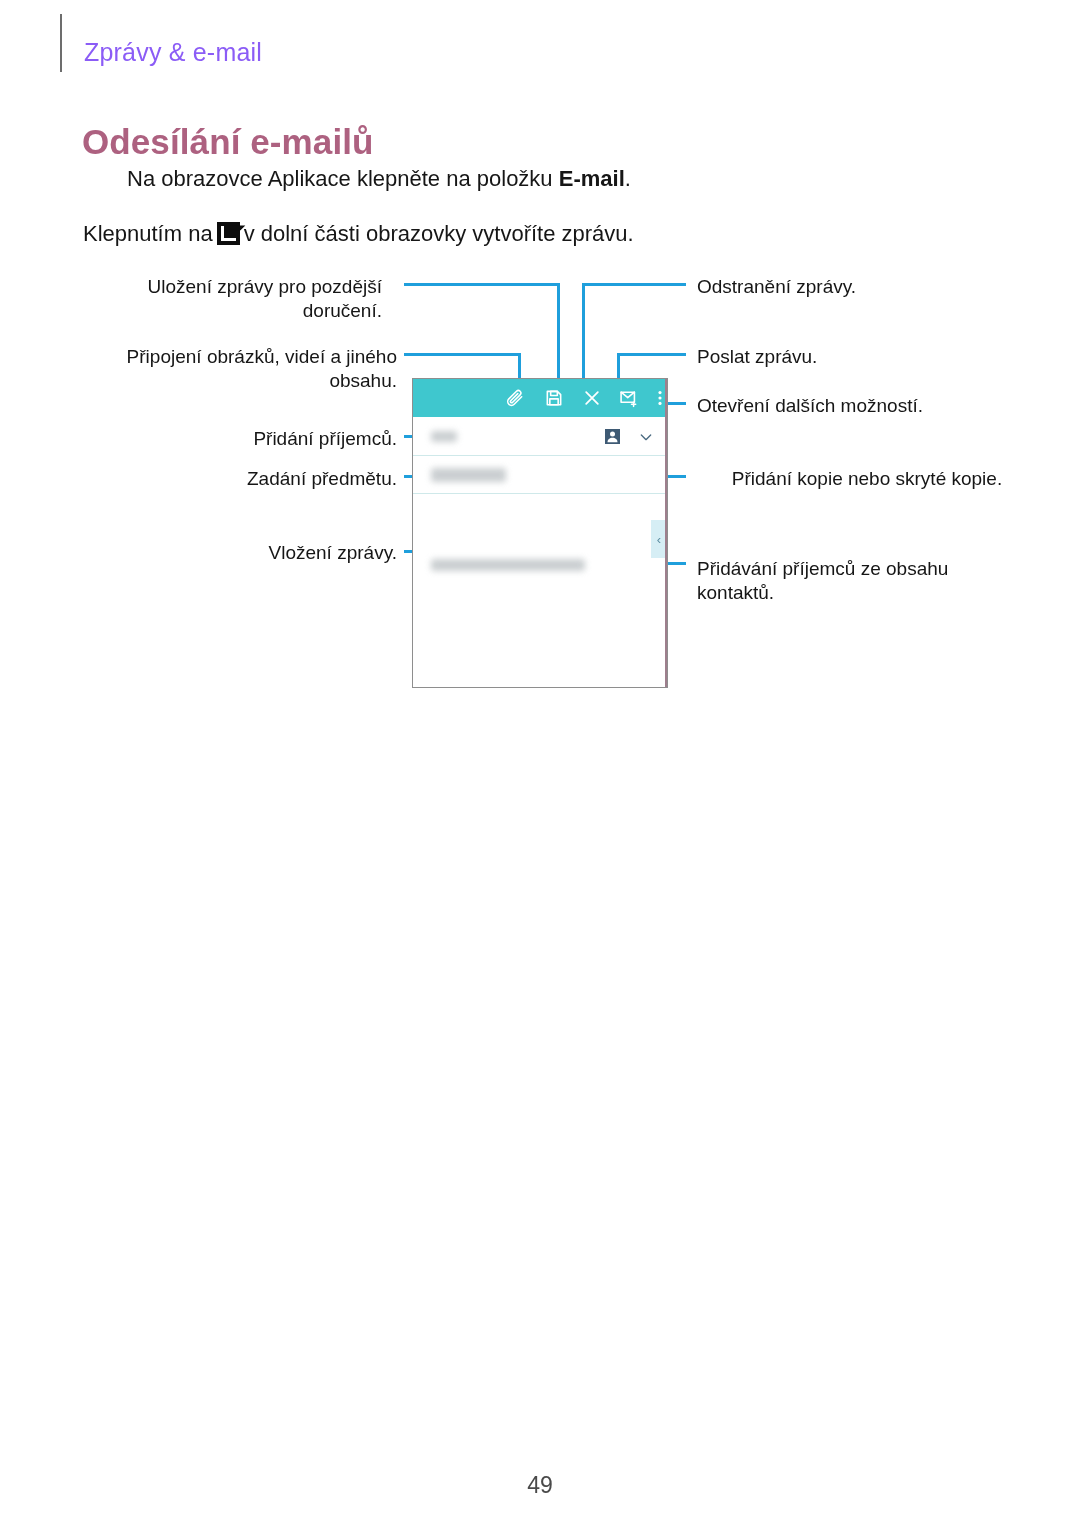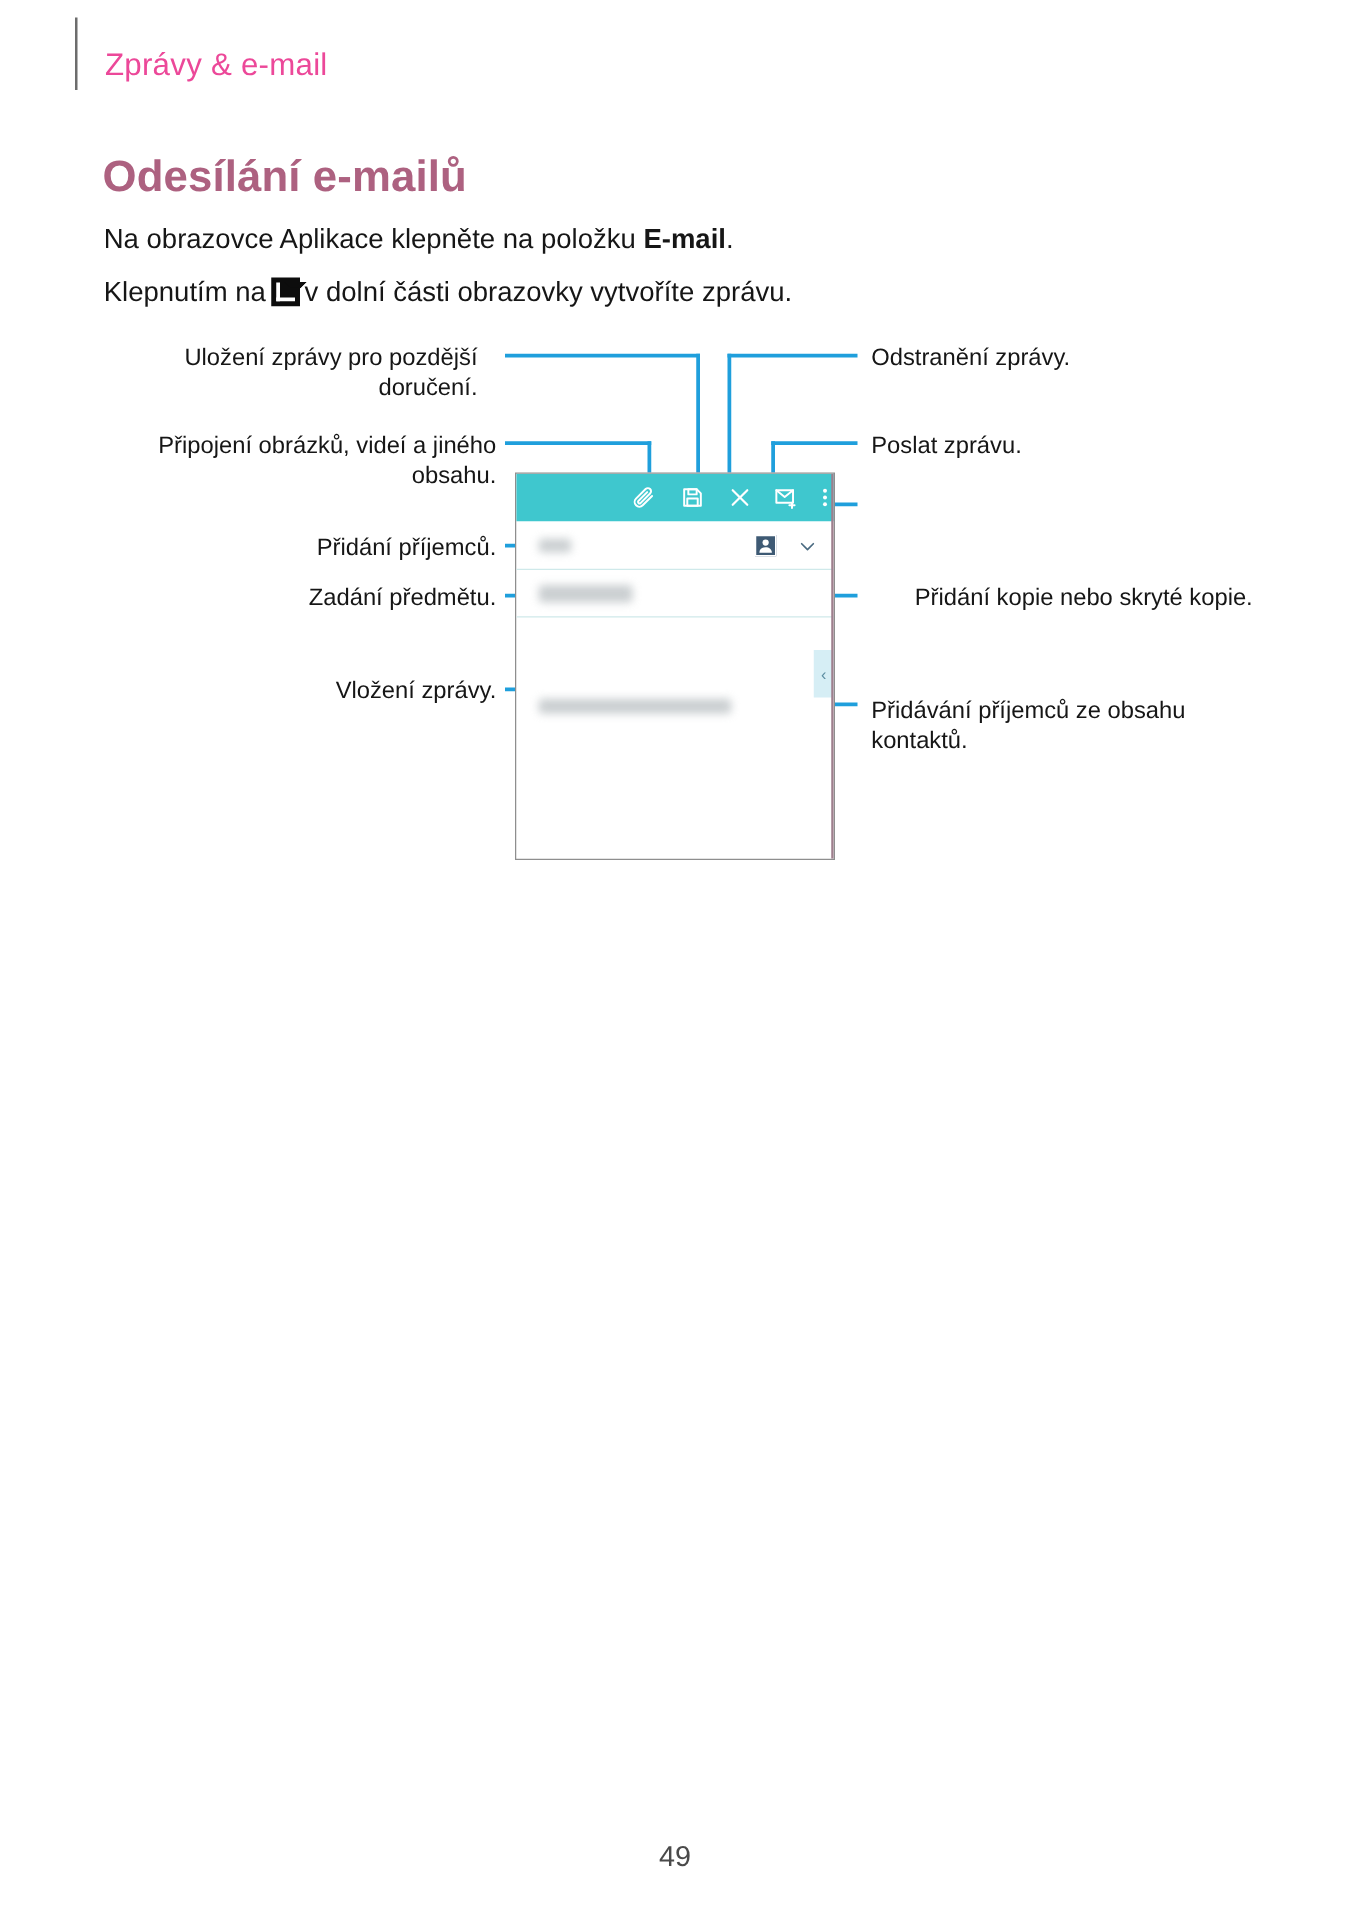--- a/index.html
+++ b/index.html
@@ -24,21 +24,21 @@
     width: 2px;
     height: 58px;
     background: #6d6d6d;
   }
   #header-title {
     position: absolute;
     left: 84px;
     top: 38px;
     font-size: 25px;
     letter-spacing: 0.2px;
-    color: #ec4899;
+    color: #8b5cf6;
     white-space: nowrap;
   }
 
   
   #page-title {
     position: absolute;
     left: 82px;
     top: 122px;
     font-size: 35px;
     font-weight: bold;
@@ -49,21 +49,21 @@
 
   
   .intro-line {
     position: absolute;
     left: 83px;
     font-size: 22px;
     color: #161616;
     white-space: nowrap;
     line-height: 1;
   }
-  #intro-line-1 { top: 180px; }
+  #intro-line-1 { top: 168px; margin-left: 44px; }
   #intro-line-2 { top: 222px; text-align: center; }
   .intro-line b { font-weight: bold; }
 
   .compose-glyph {
     display: inline-block;
     width: 23px;
     height: 23px;
     background: #0d0d0d;
     position: relative;
     vertical-align: -4px;
@@ -243,20 +243,21 @@
 <div id="figure">
 
   <div class="callout-label left" style="left:120px; top:15px; width:262px;">Uložení zprávy pro pozdější doručení.</div>
   <div class="callout-label left" style="left:100px; top:85px; width:297px;">Připojení obrázků, videí a jiného obsahu.</div>
   <div class="callout-label left" style="left:190px; top:167px; width:207px;text-align:right;">Přidání příjemců.</div>
   <div class="callout-label left" style="left:190px; top:207px; width:207px;">Zadání předmětu.</div>
   <div class="callout-label left" style="left:190px; top:281px; width:207px;">Vložení zprávy.</div>
 
   <div class="callout-label right" style="left:697px; top:85px; width:330px;">Poslat zprávu.</div>
   <div class="callout-label right" style="left:697px; top:15px; width:330px;">Odstranění zprávy.</div>
+  <div class="callout-label right" style="left:697px; top:134px; width:330px;">Otevření dalších možností.</div>
   <div class="callout-label right" style="left:697px; top:207px; width:340px;text-align:center;">Přidání kopie nebo skryté kopie.</div>
   <div class="callout-label right" style="left:697px; top:297px; width:260px;">Přidávání příjemců ze obsahu kontaktů.</div>
 
   <div class="lead lead-h" style="left:404px; top:23px;  width:156px;"></div>
   <div class="lead lead-v" style="left:557px; top:23px;  height:112px;"></div>
 
   <div class="lead lead-h" style="left:404px; top:93px;  width:117px;"></div>
   <div class="lead lead-v" style="left:518px; top:93px;  height:42px;"></div>
 
   <div class="lead lead-h" style="left:404px; top:175px; width:34px;"></div>

